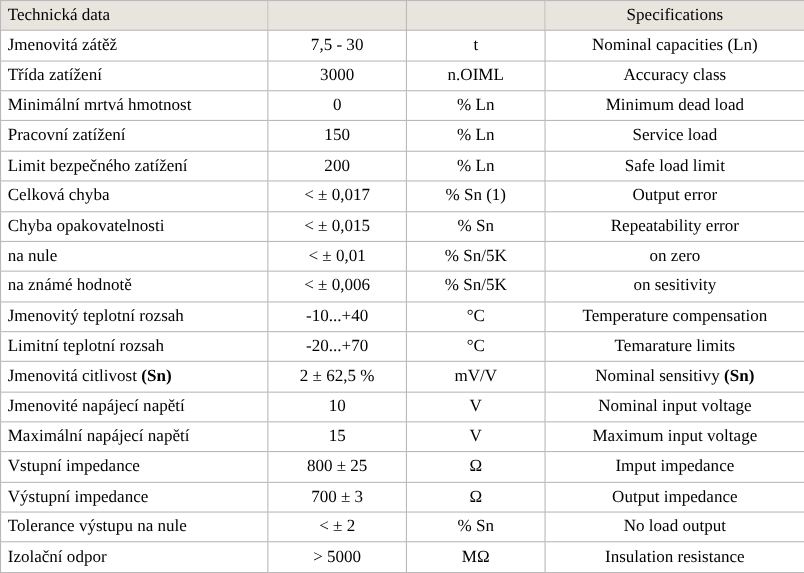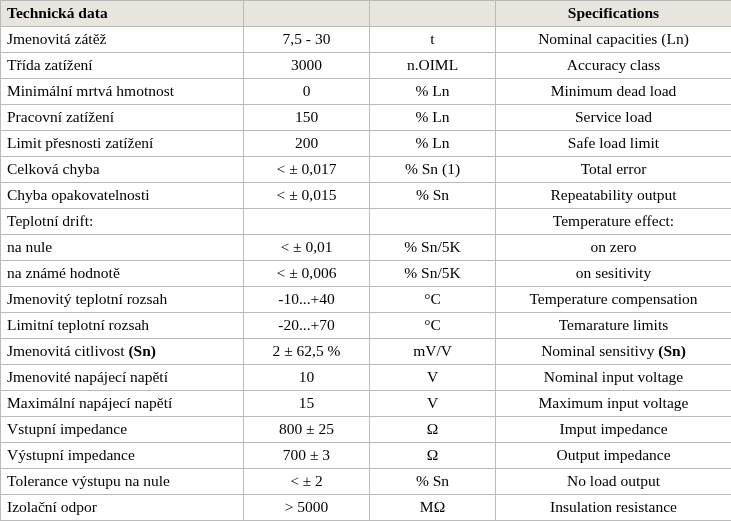--- a/index.html
+++ b/index.html
@@ -39,21 +39,21 @@
   #spec-table {
     border: 1px solid #8a8a8a;
   }
   .col-label { text-align: left; }
   .col-value { text-align: center; }
   .col-unit  { text-align: center; }
   .col-spec  { text-align: center; }
 
   tr.header-row td {
     background: #e8e4de;
-    font-weight: bold;
+    font-weight: normal;
   }
   tr.header-row td.col-value,
   tr.header-row td.col-unit {
     background: #e8e4de;
   }
   .group-top td {
     border-top: 1px solid #8a8a8a;
     border-radius: 12px;
   }
   .bold-inline { font-weight: bold; }
@@ -94,42 +94,36 @@
         <td class="col-unit">% Ln</td>
         <td class="col-spec">Minimum dead load</td>
       </tr>
       <tr>
         <td class="col-label">Pracovní zatížení</td>
         <td class="col-value">150</td>
         <td class="col-unit">% Ln</td>
         <td class="col-spec">Service load</td>
       </tr>
       <tr>
-        <td class="col-label">Limit přesnosti zatížení</td>
+        <td class="col-label">Limit bezpečného zatížení</td>
         <td class="col-value">200</td>
         <td class="col-unit">% Ln</td>
         <td class="col-spec">Safe load limit</td>
       </tr>
       <tr class="group-top">
         <td class="col-label">Celková chyba</td>
         <td class="col-value">&lt; ± 0,017</td>
         <td class="col-unit">% Sn (1)</td>
-        <td class="col-spec">Total error</td>
+        <td class="col-spec">Output error</td>
       </tr>
       <tr>
         <td class="col-label">Chyba opakovatelnosti</td>
         <td class="col-value">&lt; ± 0,015</td>
         <td class="col-unit">% Sn</td>
-        <td class="col-spec">Repeatability output</td>
-      </tr>
-      <tr class="group-top">
-        <td class="col-label">Teplotní drift:</td>
-        <td class="col-value"></td>
-        <td class="col-unit"></td>
-        <td class="col-spec">Temperature effect:</td>
+        <td class="col-spec">Repeatability error</td>
       </tr>
       <tr>
         <td class="col-label">na nule</td>
         <td class="col-value">&lt; ± 0,01</td>
         <td class="col-unit">% Sn/5K</td>
         <td class="col-spec">on zero</td>
       </tr>
       <tr>
         <td class="col-label">na známé hodnotě</td>
         <td class="col-value">&lt; ± 0,006</td>

